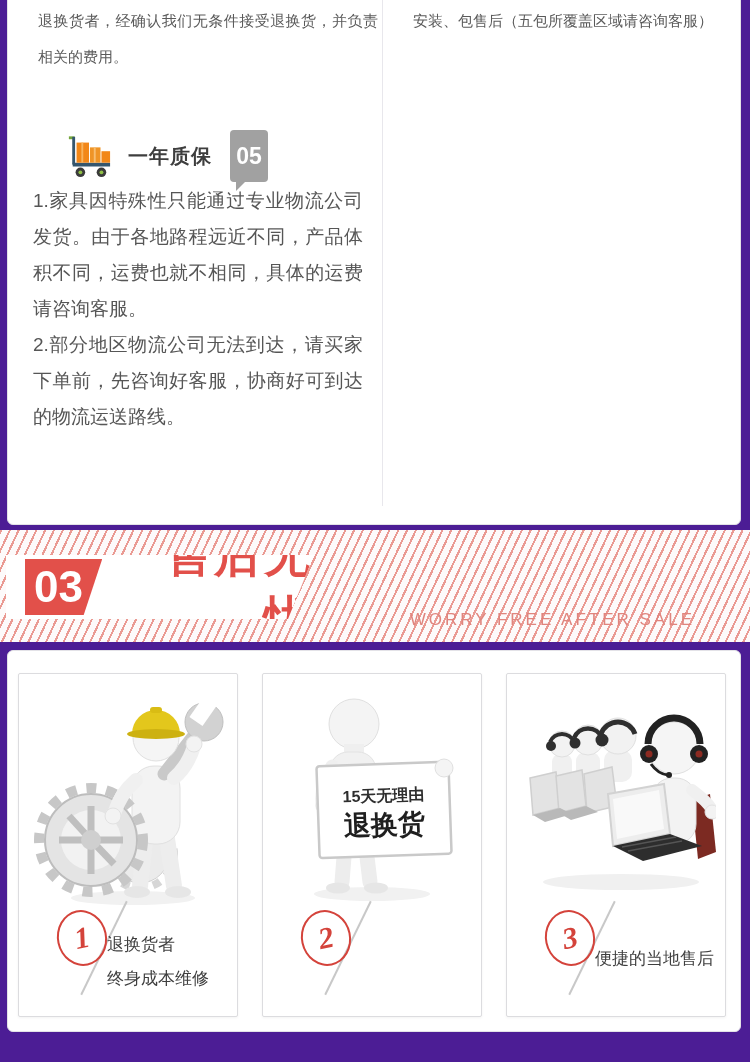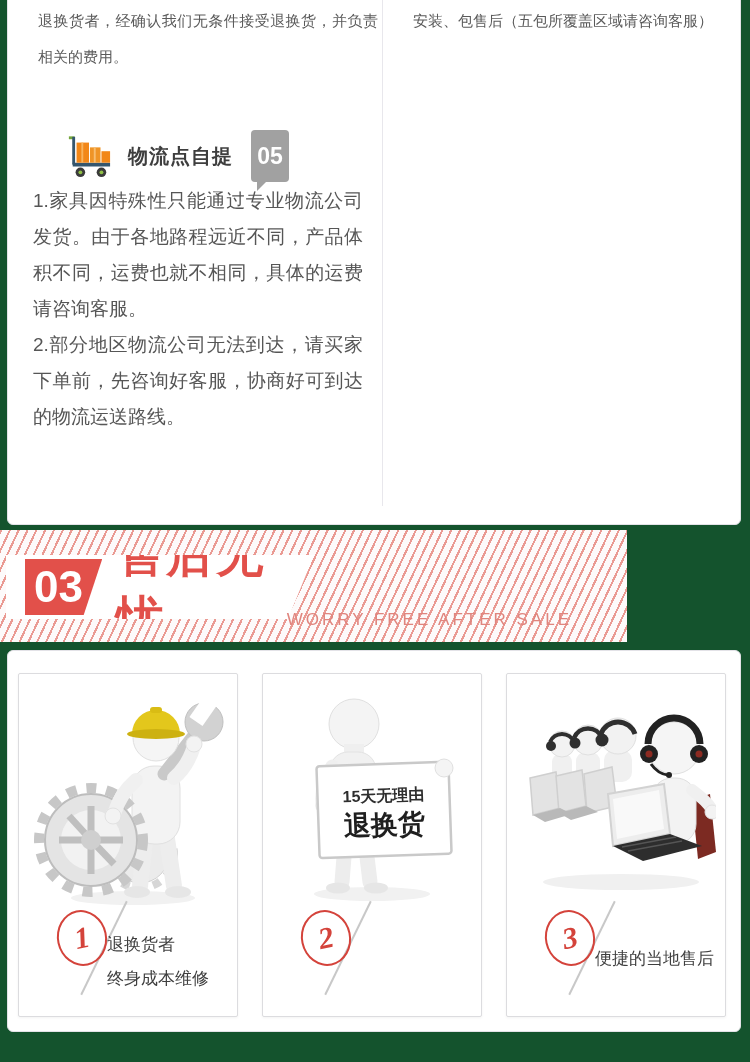--- a/index.html
+++ b/index.html
@@ -1,18 +1,18 @@
 <!DOCTYPE html>
 <html><head>
 <meta charset="utf-8">
 <style>
   html,body{margin:0;padding:0;}
   body{width:750px;height:1062px;overflow:hidden;background:#efeef3;
        font-family:"Liberation Sans","DejaVu Sans",sans-serif;}
-  .page{position:relative;width:750px;height:1062px;background:#14532d;}
+  .page{position:relative;width:750px;height:1062px;background:#4c1d95;}
 
   
   .top-box{position:absolute;left:7px;top:-12px;width:734px;height:537px;
            background:#fff;border:1px solid #e3e2e7;border-radius:6px;box-sizing:border-box;}
   .v-divider{position:absolute;left:374px;top:6px;bottom:18px;width:1px;background:#e8e7ec;}
   .col{position:absolute;top:0;height:100%;}
   .col.left{left:0;width:374px;}
   .col.right{left:375px;width:357px;}
   .intro{position:absolute;left:30px;top:14px;width:340px;margin:0;
          font-size:15px;line-height:36px;color:#5a5a5a;text-align:justify;}
@@ -27,22 +27,22 @@
   .sec-badge .tail{position:absolute;left:6px;bottom:-9px;width:0;height:0;border:6px solid transparent;
              border-top-color:#a1a1a1;border-left-color:#a1a1a1;}
   .body-text{position:absolute;top:194px;margin:0;font-size:19px;line-height:36px;
              color:#565656;text-align:justify;}
   .col.left  .body-text{left:25px;width:330px;}
   .col.right .body-text{left:16px;width:334px;}
   .body-text p{margin:0;}
   .body-text p.indent{text-indent:2em;}
 
   
-  .banner{position:absolute;left:0;top:530px;width:627px;height:112px;
-          background:repeating-linear-gradient(115deg,#ea9a93 0,#ea9a93 2px,#fdfafa 2px,#fdfafa 8px);}
+  .banner{position:absolute;left:0;top:530px;width:750px;height:112px;
+          background:repeating-linear-gradient(115deg,#ea9a93 0,#ea9a93 2px,#fdfafa 2px,#fdfafa 8px);text-align:right;}
   .banner-panel{position:absolute;left:6px;top:25px;width:308px;height:64px;background:#fff;
           -webkit-clip-path:polygon(0 0,100% 0,calc(100% - 26px) 100%,0 100%);
           clip-path:polygon(0 0,100% 0,calc(100% - 26px) 100%,0 100%);
           display:flex;align-items:center;}
   .banner-num{margin-left:19px;width:78px;height:56px;background:#e2504a;color:#fff;
           -webkit-clip-path:polygon(0 0,100% 0,76% 100%,0 100%);
           clip-path:polygon(0 0,100% 0,76% 100%,0 100%);
           font-size:44px;font-weight:800;display:flex;align-items:center;padding-left:9px;box-sizing:border-box;}
   .banner-title{margin-left:14px;font-size:47px;font-weight:900;color:#e2504a;letter-spacing:3px;}
   .banner-sub{position:absolute;right:55px;bottom:12px;color:#e0857e;font-size:17px;
@@ -84,21 +84,21 @@
           <rect x="12" y="10" width="13" height="21" fill="#f28718"></rect>
           <line x1="18" y1="10" x2="18" y2="31" stroke="#f8b35c" stroke-width="2"></line>
           <rect x="26" y="15" width="11" height="16" fill="#ef9426"></rect>
           <line x1="31" y1="15" x2="31" y2="31" stroke="#f8bd6f" stroke-width="2"></line>
           <rect x="38" y="19" width="9" height="12" fill="#f28718"></rect>
           <circle cx="16" cy="41" r="5" fill="#3b3b3b"></circle>
             <circle cx="16" cy="41" r="2" fill="#8fc045"></circle>
           <circle cx="38" cy="41" r="5" fill="#3b3b3b"></circle>
             <circle cx="38" cy="41" r="2" fill="#8fc045"></circle>
         </svg>
-        <span class="sec-title">物流点自提</span>
+        <span class="sec-title">一年质保</span>
         <span class="sec-badge">
           <span>05</span>
           <i class="tail"></i>
         </span>
       </div>
 
       <div class="body-text">
         <p>1.家具因特殊性只能通过专业物流公司发货。由于各地路程远近不同，产品体积不同，运费也就不相同，具体的运费请咨询客服。</p>
         <p>2.部分地区物流公司无法到达，请买家下单前，先咨询好客服，协商好可到达的物流运送路线。</p>
       </div>

